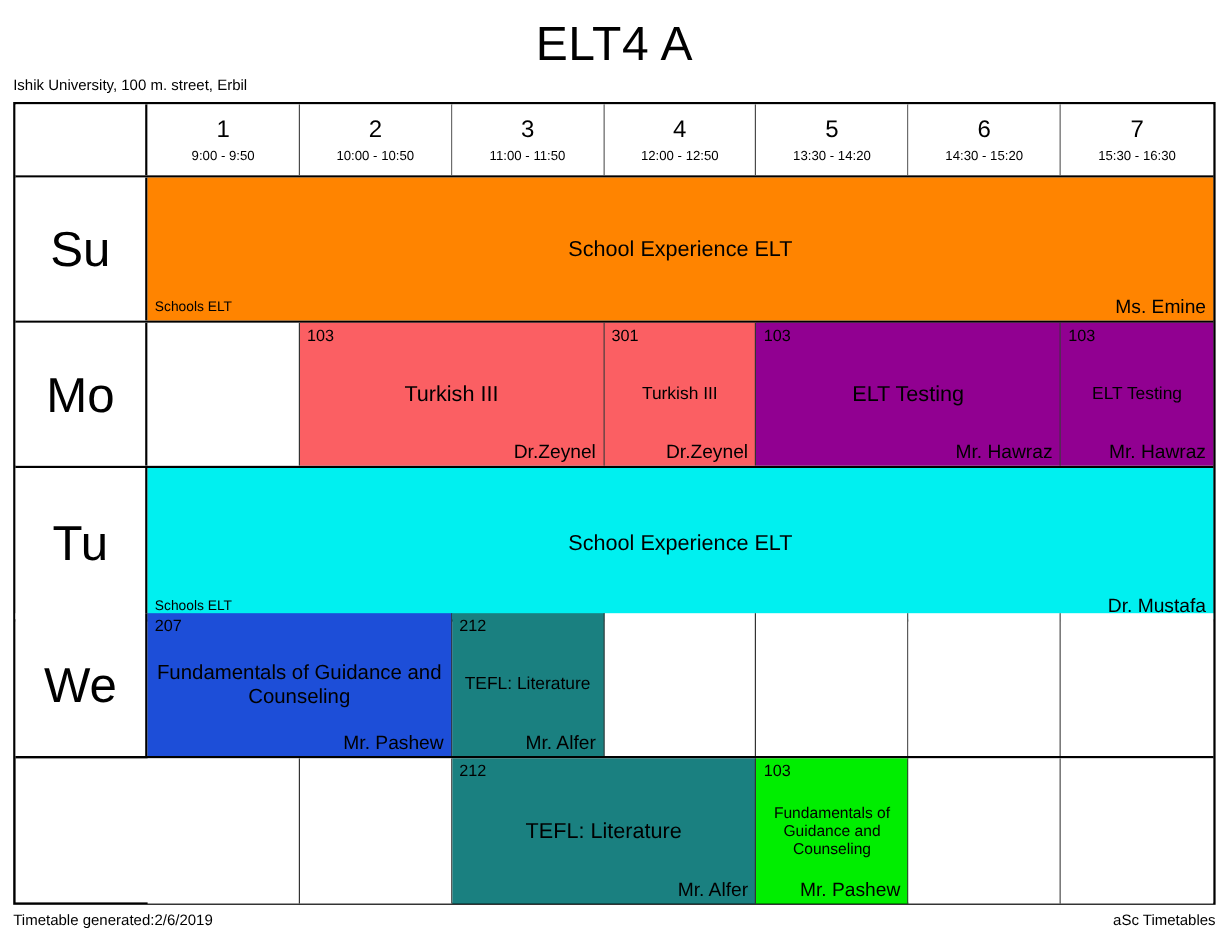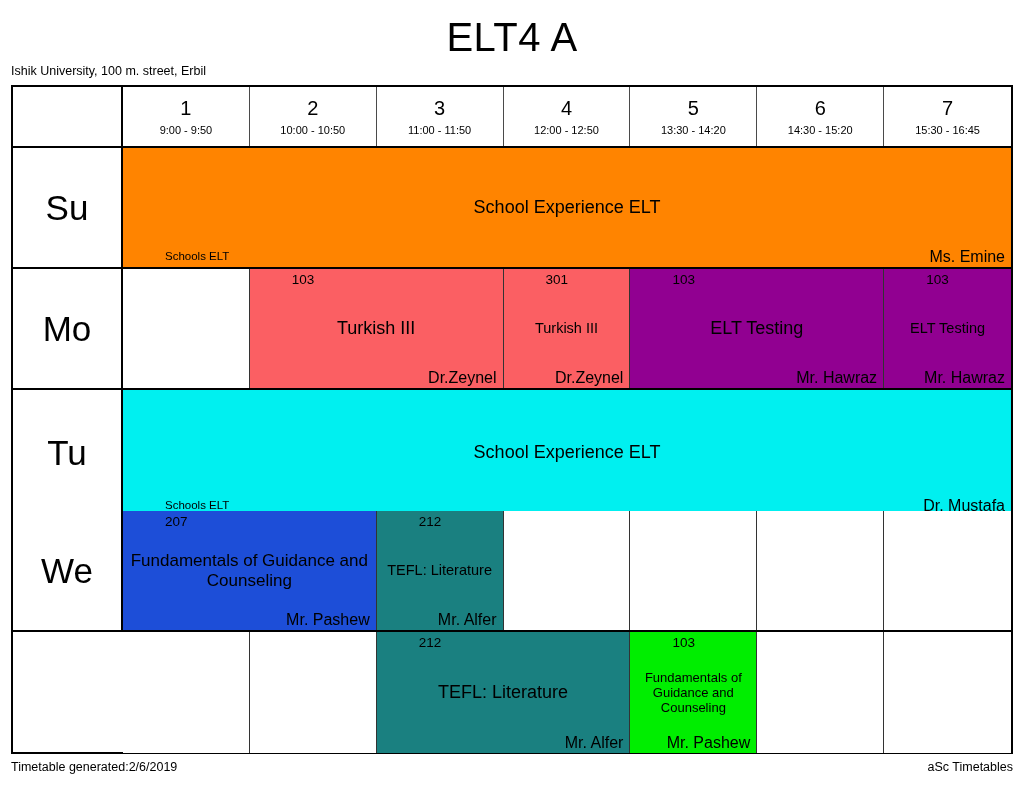--- a/index.html
+++ b/index.html
@@ -62,21 +62,21 @@
     top: 0;
     width: 110px;
     height: 100%;
     border-right: 2px solid #000000;
     display: flex;
     align-items: center;
     justify-content: center;
     background: #ffffff;
   }
   .daycell span {
-    font-size: 35px;
+    font-size: 41px;
     font-weight: 400;
     line-height: 44px;
   }
 
   .slots {
     position: absolute;
     left: 110px;
     top: 0;
     right: 0;
     height: 100%;
@@ -115,21 +115,20 @@
     border-right: 1px solid #333333;
     overflow: hidden;
   }
   .lesson.last-in-row { border-right: none; }
   .lesson .room {
     position: absolute;
     left: 6px;
     top: 3px;
     font-size: 13.5px;
     line-height: 16px;
-    margin-left: 36px;
   }
   .lesson .teacher {
     position: absolute;
     right: 6px;
     bottom: 3px;
     font-size: 16px;
     line-height: 14px;
   }
   .lesson .subject {
     position: absolute;
@@ -198,21 +197,21 @@
           <div class="slot hdr" style="left: 507.429px; width: 126.857px;">
             <div class="hdr-num">5</div>
             <div class="hdr-time">13:30 - 14:20</div>
           </div>
           <div class="slot hdr" style="left: 634.286px; width: 126.857px;">
             <div class="hdr-num">6</div>
             <div class="hdr-time">14:30 - 15:20</div>
           </div>
           <div class="slot hdr noborder" style="left: 761.143px; width: 126.857px;">
             <div class="hdr-num">7</div>
-            <div class="hdr-time">15:30 - 16:45</div>
+            <div class="hdr-time">15:30 - 16:30</div>
           </div>
         </div>
     </div>
     <div id="day-rows">
         <div class="row" style="top: 61px; height: 121px;">
           <div class="daycell">
             <span>Su</span>
           </div>
           <div class="slots">
             <div class="lesson sz-lg last-in-row" style="left: 0px; width: 888px; background: rgb(255, 132, 0);">

